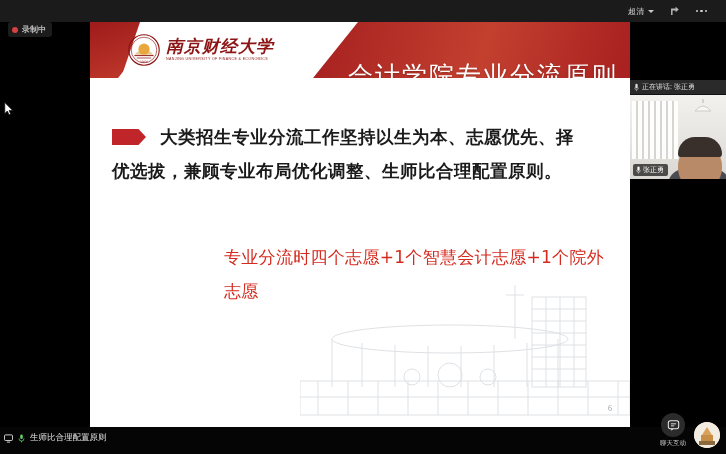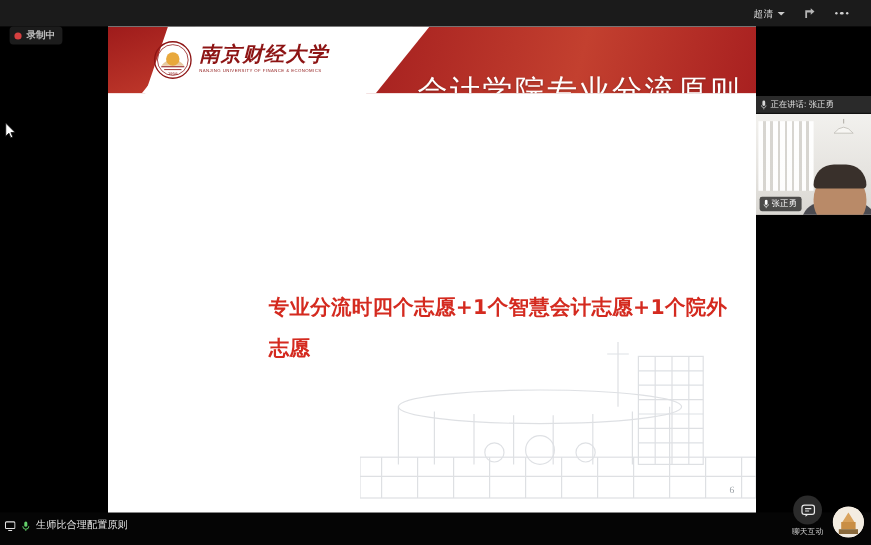--- a/index.html
+++ b/index.html
@@ -92,21 +92,21 @@
     background: #c0252a; clip-path: polygon(0 0, 78% 0, 100% 50%, 78% 100%, 0 100%);
   }
   .para {
     font-size: 17.5px; font-weight: bold; color: #1a1a1a; line-height: 1.95;
     letter-spacing: .5px; text-align: justify; text-indent: 0;
     font-family: "DejaVu Sans", "Liberation Sans", sans-serif;
   }
   .para-first { flex: 1; }
   .red-block {
     position: absolute; left: 22px; top: 218px; width: 505px;
-    font-size: 17px; font-weight: bold; color: #d42a1f; line-height: 2.0;
+    font-size: 17px; font-weight: normal; color: #d42a1f; line-height: 2.0;
     letter-spacing: .3px;
     font-family: "DejaVu Sans", "Liberation Sans", sans-serif;
   }
   .red-indent { padding-left: 112px; }
   .page-no {
     position: absolute; right: 18px; bottom: 14px;
     font-size: 8px; color: #9aa0a6; font-family: "Liberation Serif", serif;
   }
 
   
@@ -249,20 +249,27 @@
             <text x="20" y="36" font-size="4" fill="#8d1414" text-anchor="middle" font-family="DejaVu Sans">1956</text>
           </svg>
           <div class="logo-text">
             <div class="logo-cn">南京财经大学</div>
             <div class="logo-en">NANJING UNIVERSITY OF FINANCE &amp; ECONOMICS</div>
           </div>
         </div>
         <div class="banner-title">会计学院专业分流原则</div>
       </div>
 
+      <div class="body-block">
+        <div class="para-row">
+          <i class="flag"></i>
+          <div class="para para-first">大类招生专业分流工作坚持以生为本、志愿优先、择</div>
+        </div>
+        <div class="para">优选拔，兼顾专业布局优化调整、生师比合理配置原则。</div>
+      </div>
 
       <div class="red-block">
         <div class="red-indent">专业分流时四个志愿+1个智慧会计志愿+1个院外志愿</div>
       </div>
 
       <div class="page-no">6</div>
     </div>
   </div>
 
   <div class="vpanel">

